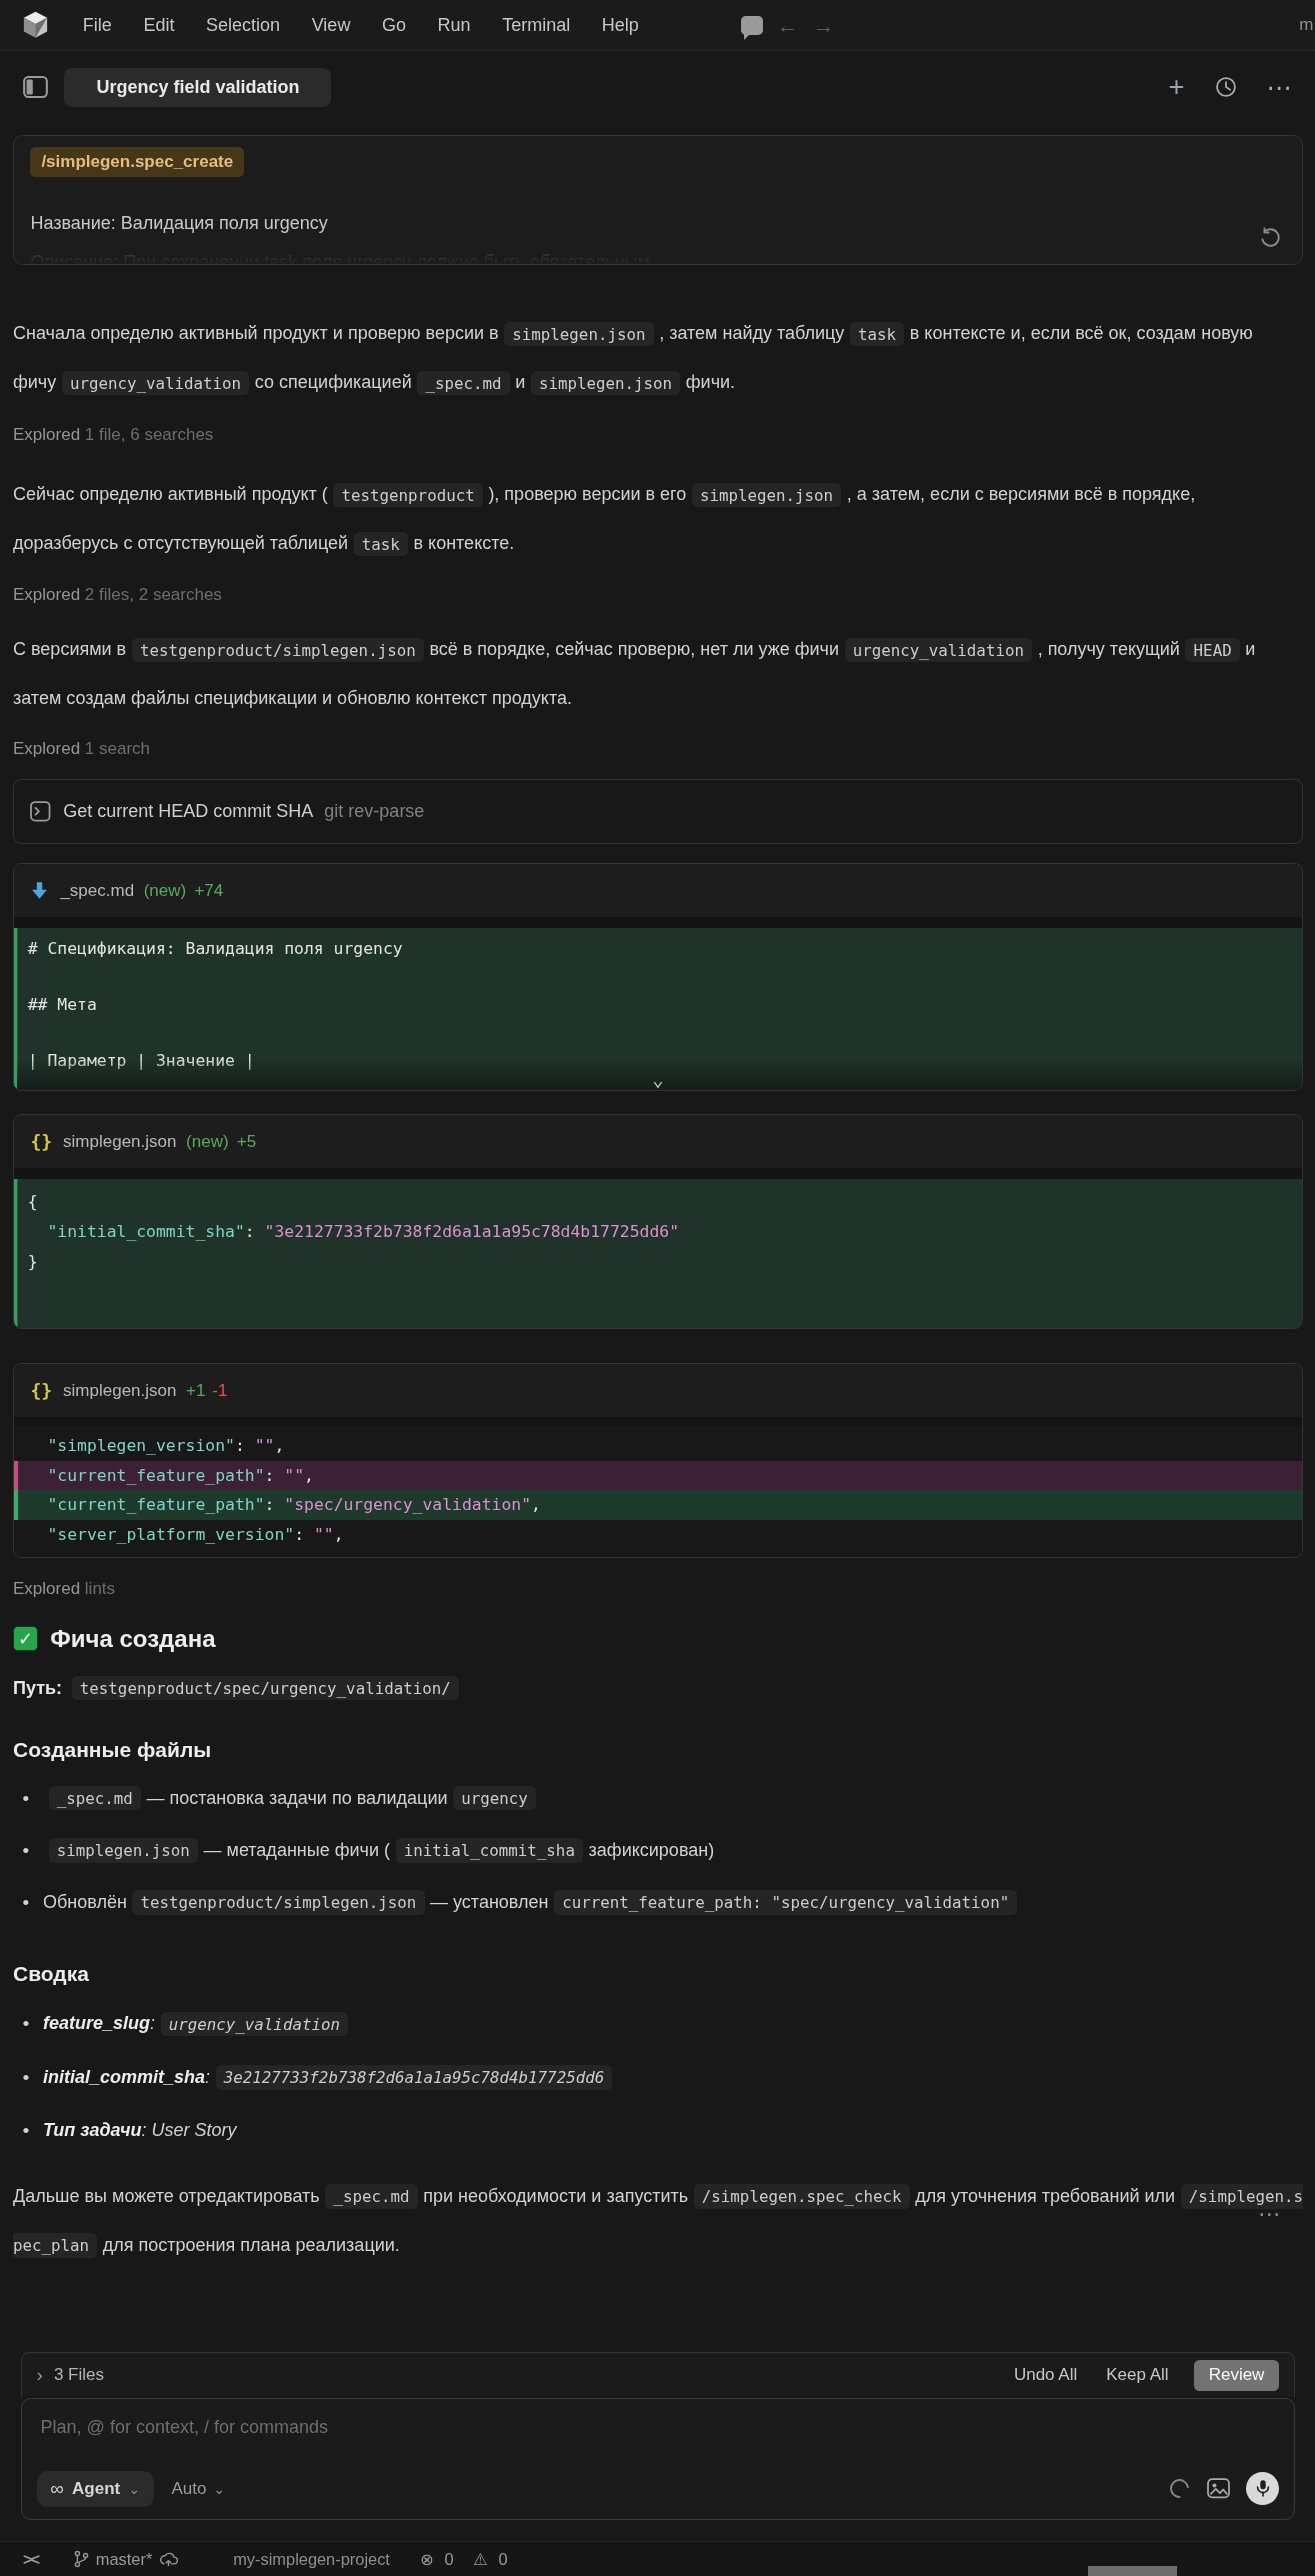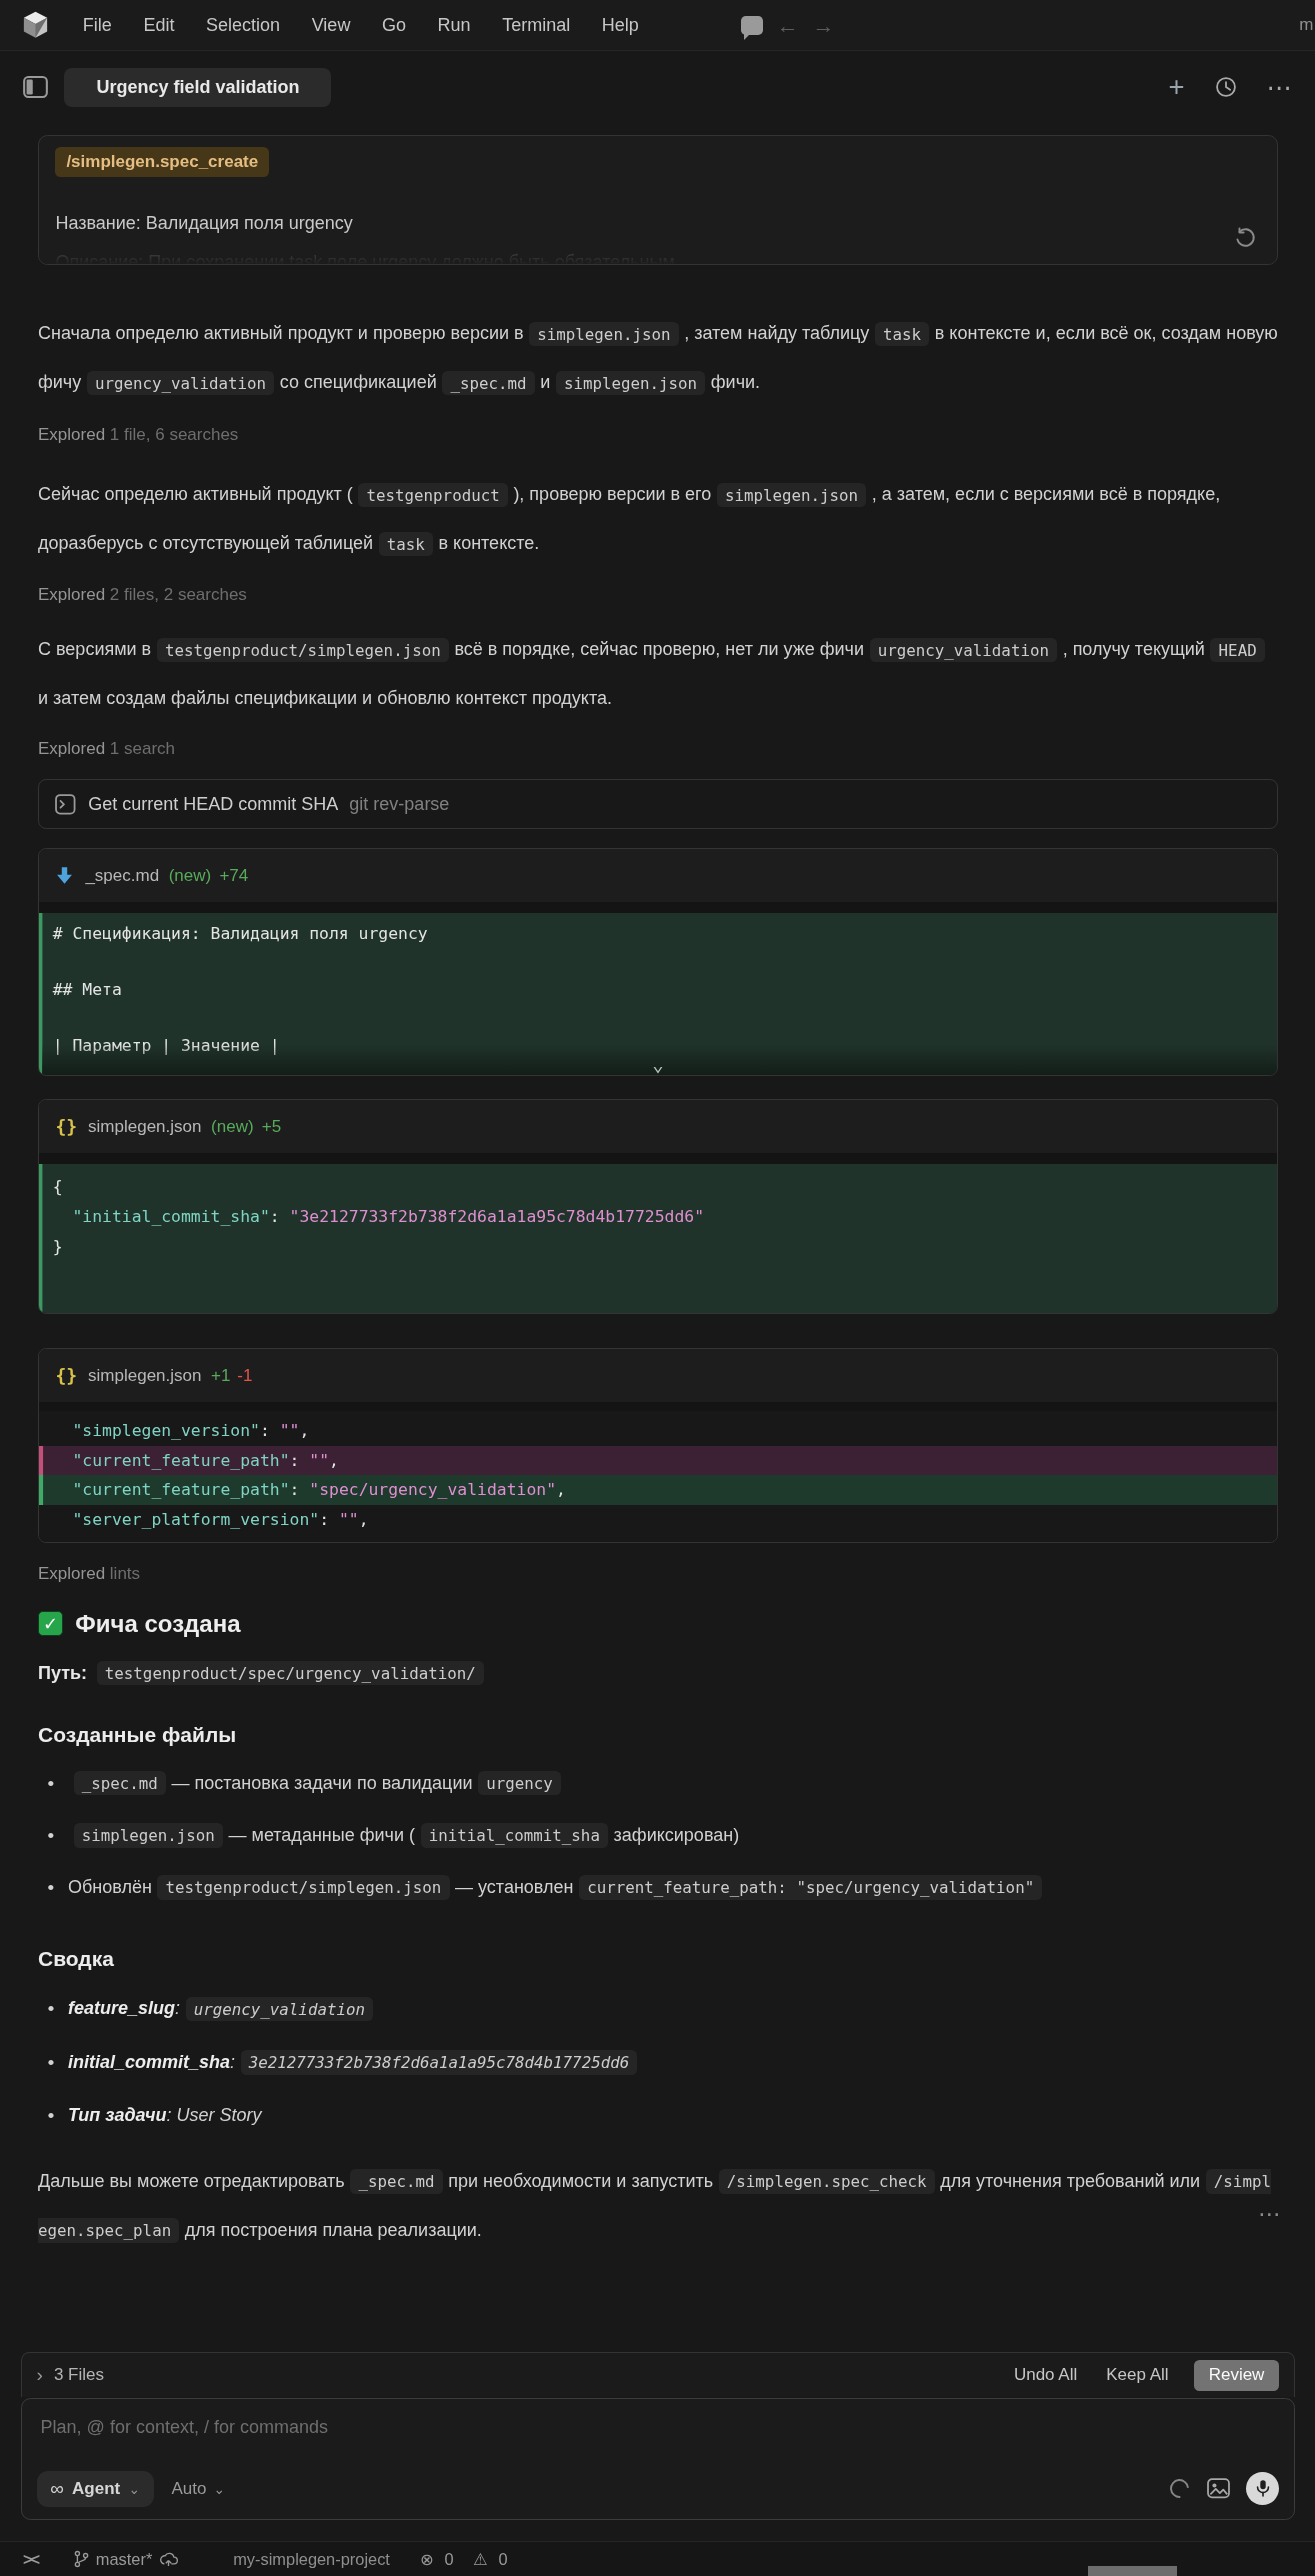--- a/index.html
+++ b/index.html
@@ -27,21 +27,21 @@
   .chat-header { position:relative; height:72px; display:flex; align-items:center; padding:0 23px; }
   .panel-ic { width:25px; height:22px; margin-right:16.4px; }
   .chat-tab { background:#2b2b2b; border-radius:8px; padding:9px 32px; font-size:18px;
     font-weight:600; color:#e9e9e9; }
   .ch-spacer { flex:1; }
   .h-ic { color:#a9b0b6; margin-left:30px; display:flex; align-items:center; }
   .plus-ic { font-size:27.4px; font-weight:300; line-height:1; color:#9aa4ae; }
   .dots-ic { font-size:25px; color:#a9a9a9; letter-spacing:1.4px; }
 
   
-  .content { padding:0 38px; }
+  .content { padding:0 13px; }
 
   .user-card { position:relative; margin-top:12.3px; height:130px; border:0.7px solid #343434;
     border-radius:9.6px; background:#1c1c1c; padding:11px 16.4px; overflow:hidden; }
   .cmd-chip { display:inline-block; background:#453718; color:#e5bd82; font-size:17px;
     font-weight:600; padding:4.8px 11px; border-radius:5.5px; }
   .um-title { margin-top:36px; font-size:18px; color:#c9c9c9; }
   .um-desc { margin-top:18px; font-size:18px; color:#5e5e5e; white-space:nowrap; }
   .uc-fade { position:absolute; left:0; right:0; bottom:0; height:23px;
     background:linear-gradient(180deg, rgba(28,28,28,0), rgba(28,28,28,0.95)); pointer-events:none; }
   .undo-ic { position:absolute; right:20.6px; bottom:15px; width:22px; height:22px; }
@@ -50,21 +50,21 @@
   .para.p2 { margin-top:25px; } .para.p3 { margin-top:20.6px; } .para.closing { margin-top:25px; }
   .chip { background:#252525; border-radius:5.5px; padding:2.7px 8.2px; margin:0 5.5px;
     font-family:"DejaVu Sans Mono","Liberation Mono",monospace; font-size:15.8px;
     color:#cdcdcd; word-break:break-all; }
   .para b, .bullet b { color:#ededed; font-weight:700; }
 
   .explored { margin-top:16.4px; font-size:17px; color:#959595; }
   .explored .dim { color:#6e6e6e; }
   .explored.first { margin-top:18px; }
 
-  .cmd-card { margin-top:20.6px; height:50px; border:0.7px solid #343434; border-radius:8.2px;
+  .cmd-card { margin-top:20.6px; height:65px; border:0.7px solid #343434; border-radius:8.2px;
     display:flex; align-items:center; padding:0 16.4px; }
   .term-ic { width:20.6px; height:20.6px; margin-right:12.3px; flex:none; }
   .cmd-title { font-size:18px; color:#cfcfcf; margin-right:11px; }
   .cmd-sub { font-size:18px; color:#818181; }
 
   .diff-card { border:0.7px solid #343434; border-radius:8.2px; overflow:hidden; }
   .diff-card.c1 { margin-top:19px; } .diff-card.c2 { margin-top:23px; } .diff-card.c3 { margin-top:34px; }
   .dc-head { height:53px; display:flex; align-items:center; padding:0 16.4px; background:#1d1d1d; }
   .fname { font-size:17px; color:#b8b8b8; margin-right:9.6px; }
   .badge-new { font-size:17px; color:#57ab5a; margin-right:8.2px; }

